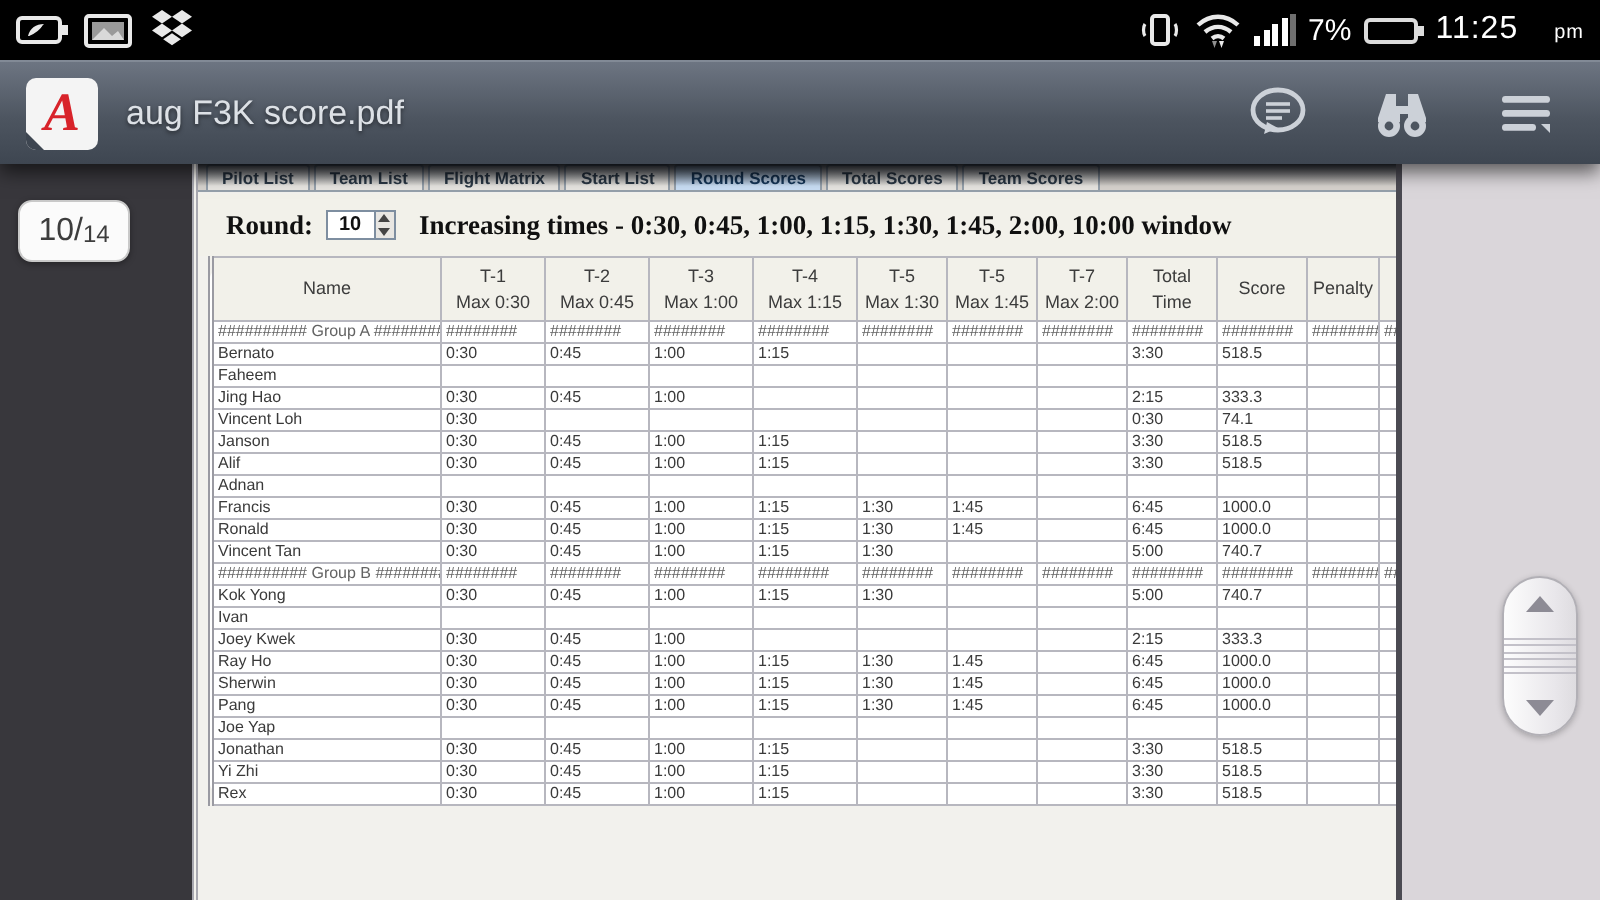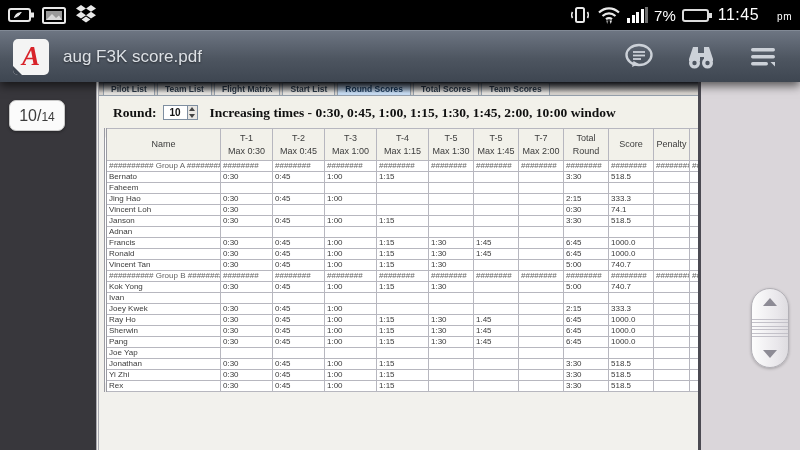--- a/index.html
+++ b/index.html
@@ -158,21 +158,21 @@
         <i style="height:14px"></i>
         <i class="dim" style="height:16px"></i>
     </span>
     <span class="sb-text">7%</span>
     <span>
       <svg width="30" height="15" viewBox="0 0 30 15">
         <rect x="1" y="2" width="25" height="11" rx="2" fill="none" stroke="#dcdcdc" stroke-width="2"></rect>
         <rect x="27" y="5" width="3" height="5" fill="#dcdcdc"></rect>
       </svg>
     </span>
-    <span class="clock"><span>11:45</span><small>pm</small></span>
+    <span class="clock"><span>11:25</span><small>pm</small></span>
   </div>
 </div>
 
 <div class="app-toolbar">
   <div class="pdf-icon">
     <span class="glyph">A</span>
     <span class="fold"></span>
   </div>
   <div class="doc-title">aug F3K score.pdf</div>
   <div class="tb-actions">
@@ -283,21 +283,21 @@
               <th>
                 <div>T-5</div>
                 <div>Max 1:45</div>
               </th>
               <th>
                 <div>T-7</div>
                 <div>Max 2:00</div>
               </th>
               <th>
                 <div>Total</div>
-                <div>Round</div>
+                <div>Time</div>
               </th>
               <th>
                 <div>Score</div>
               </th>
               <th>
                 <div>Penalty</div>
               </th>
               <th>
                 <div></div>
               </th>
@@ -369,20 +369,34 @@
               <td></td>
               <td></td>
               <td></td>
               <td>0:30</td>
               <td>74.1</td>
               <td></td>
               <td></td>
             </tr>
             <tr>
               <td>Janson</td>
+              <td>0:30</td>
+              <td>0:45</td>
+              <td>1:00</td>
+              <td>1:15</td>
+              <td></td>
+              <td></td>
+              <td></td>
+              <td>3:30</td>
+              <td>518.5</td>
+              <td></td>
+              <td></td>
+            </tr>
+            <tr>
+              <td>Alif</td>
               <td>0:30</td>
               <td>0:45</td>
               <td>1:00</td>
               <td>1:15</td>
               <td></td>
               <td></td>
               <td></td>
               <td>3:30</td>
               <td>518.5</td>
               <td></td>

